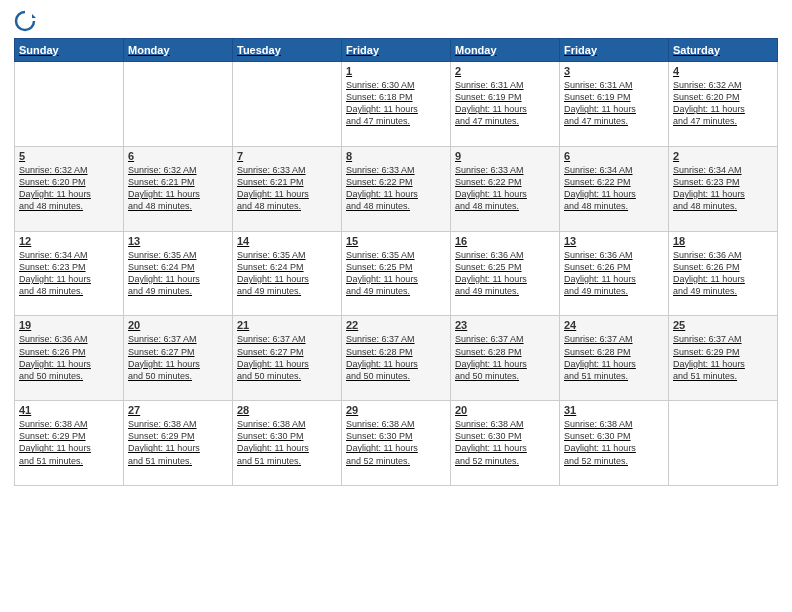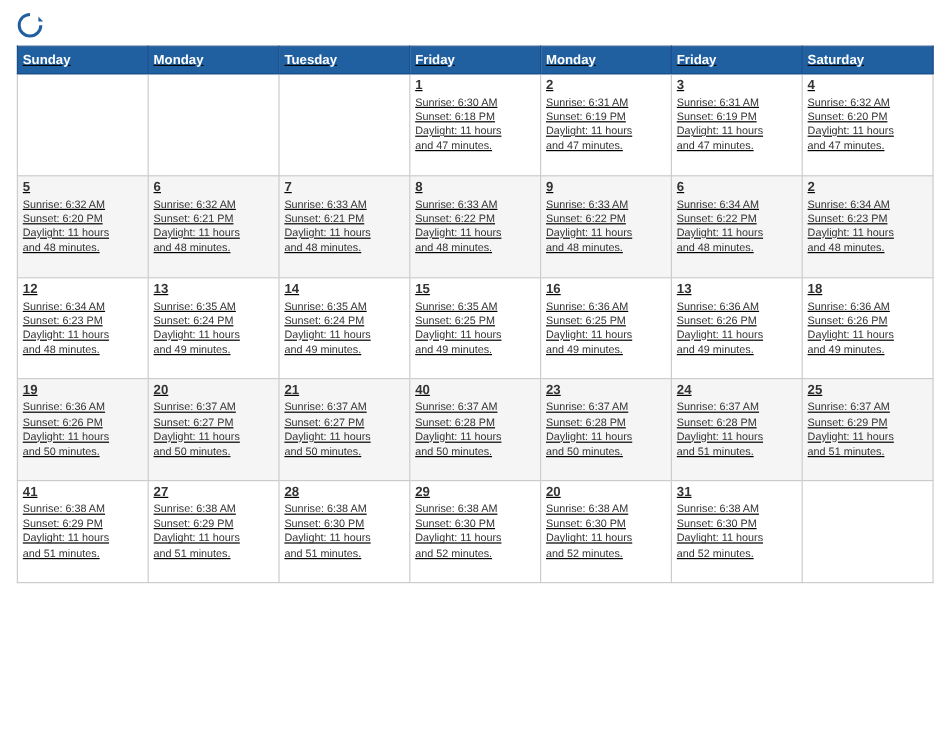--- a/index.html
+++ b/index.html
@@ -281,21 +281,21 @@
 and 50 minutes.</div>
           </td>
           <td>
             <span class="day-num">21</span>
             <div class="day-info" style="white-space: pre-line;">Sunrise: 6:37 AM
 Sunset: 6:27 PM
 Daylight: 11 hours
 and 50 minutes.</div>
           </td>
           <td>
-            <span class="day-num">40</span>
+            <span class="day-num">22</span>
             <div class="day-info" style="white-space: pre-line;">Sunrise: 6:37 AM
 Sunset: 6:28 PM
 Daylight: 11 hours
 and 50 minutes.</div>
           </td>
           <td>
             <span class="day-num">23</span>
             <div class="day-info" style="white-space: pre-line;">Sunrise: 6:37 AM
 Sunset: 6:28 PM
 Daylight: 11 hours

